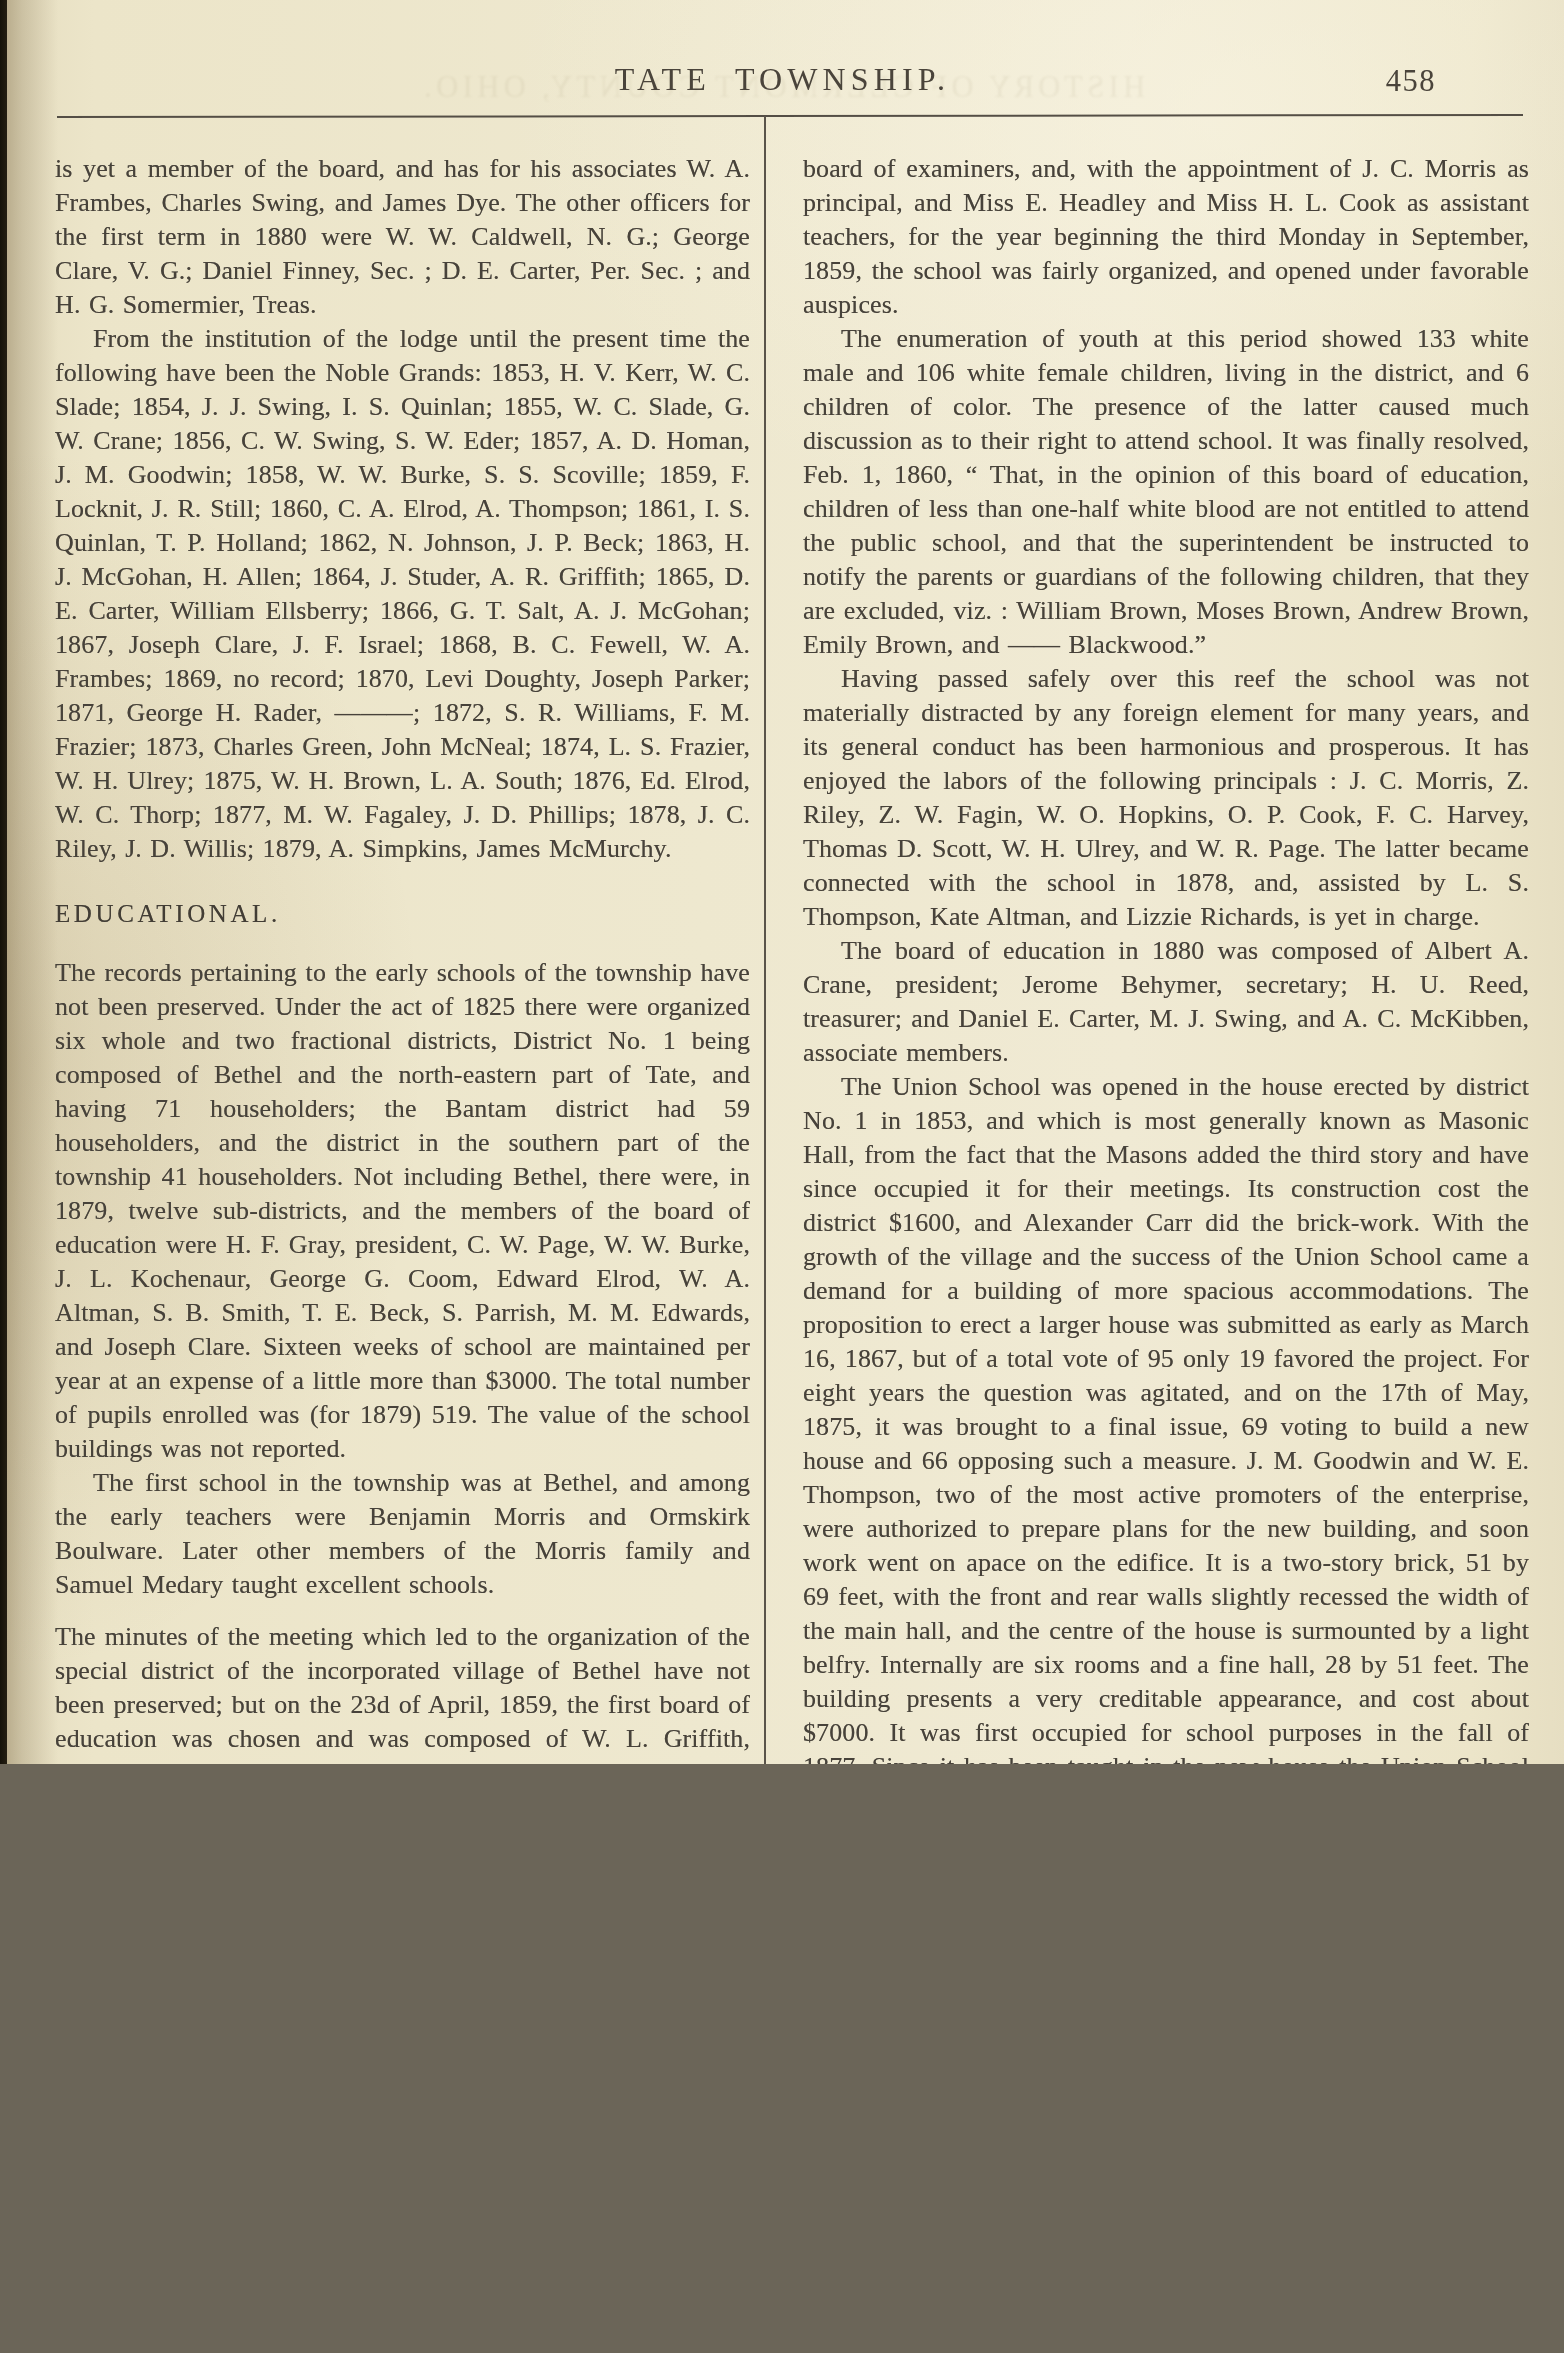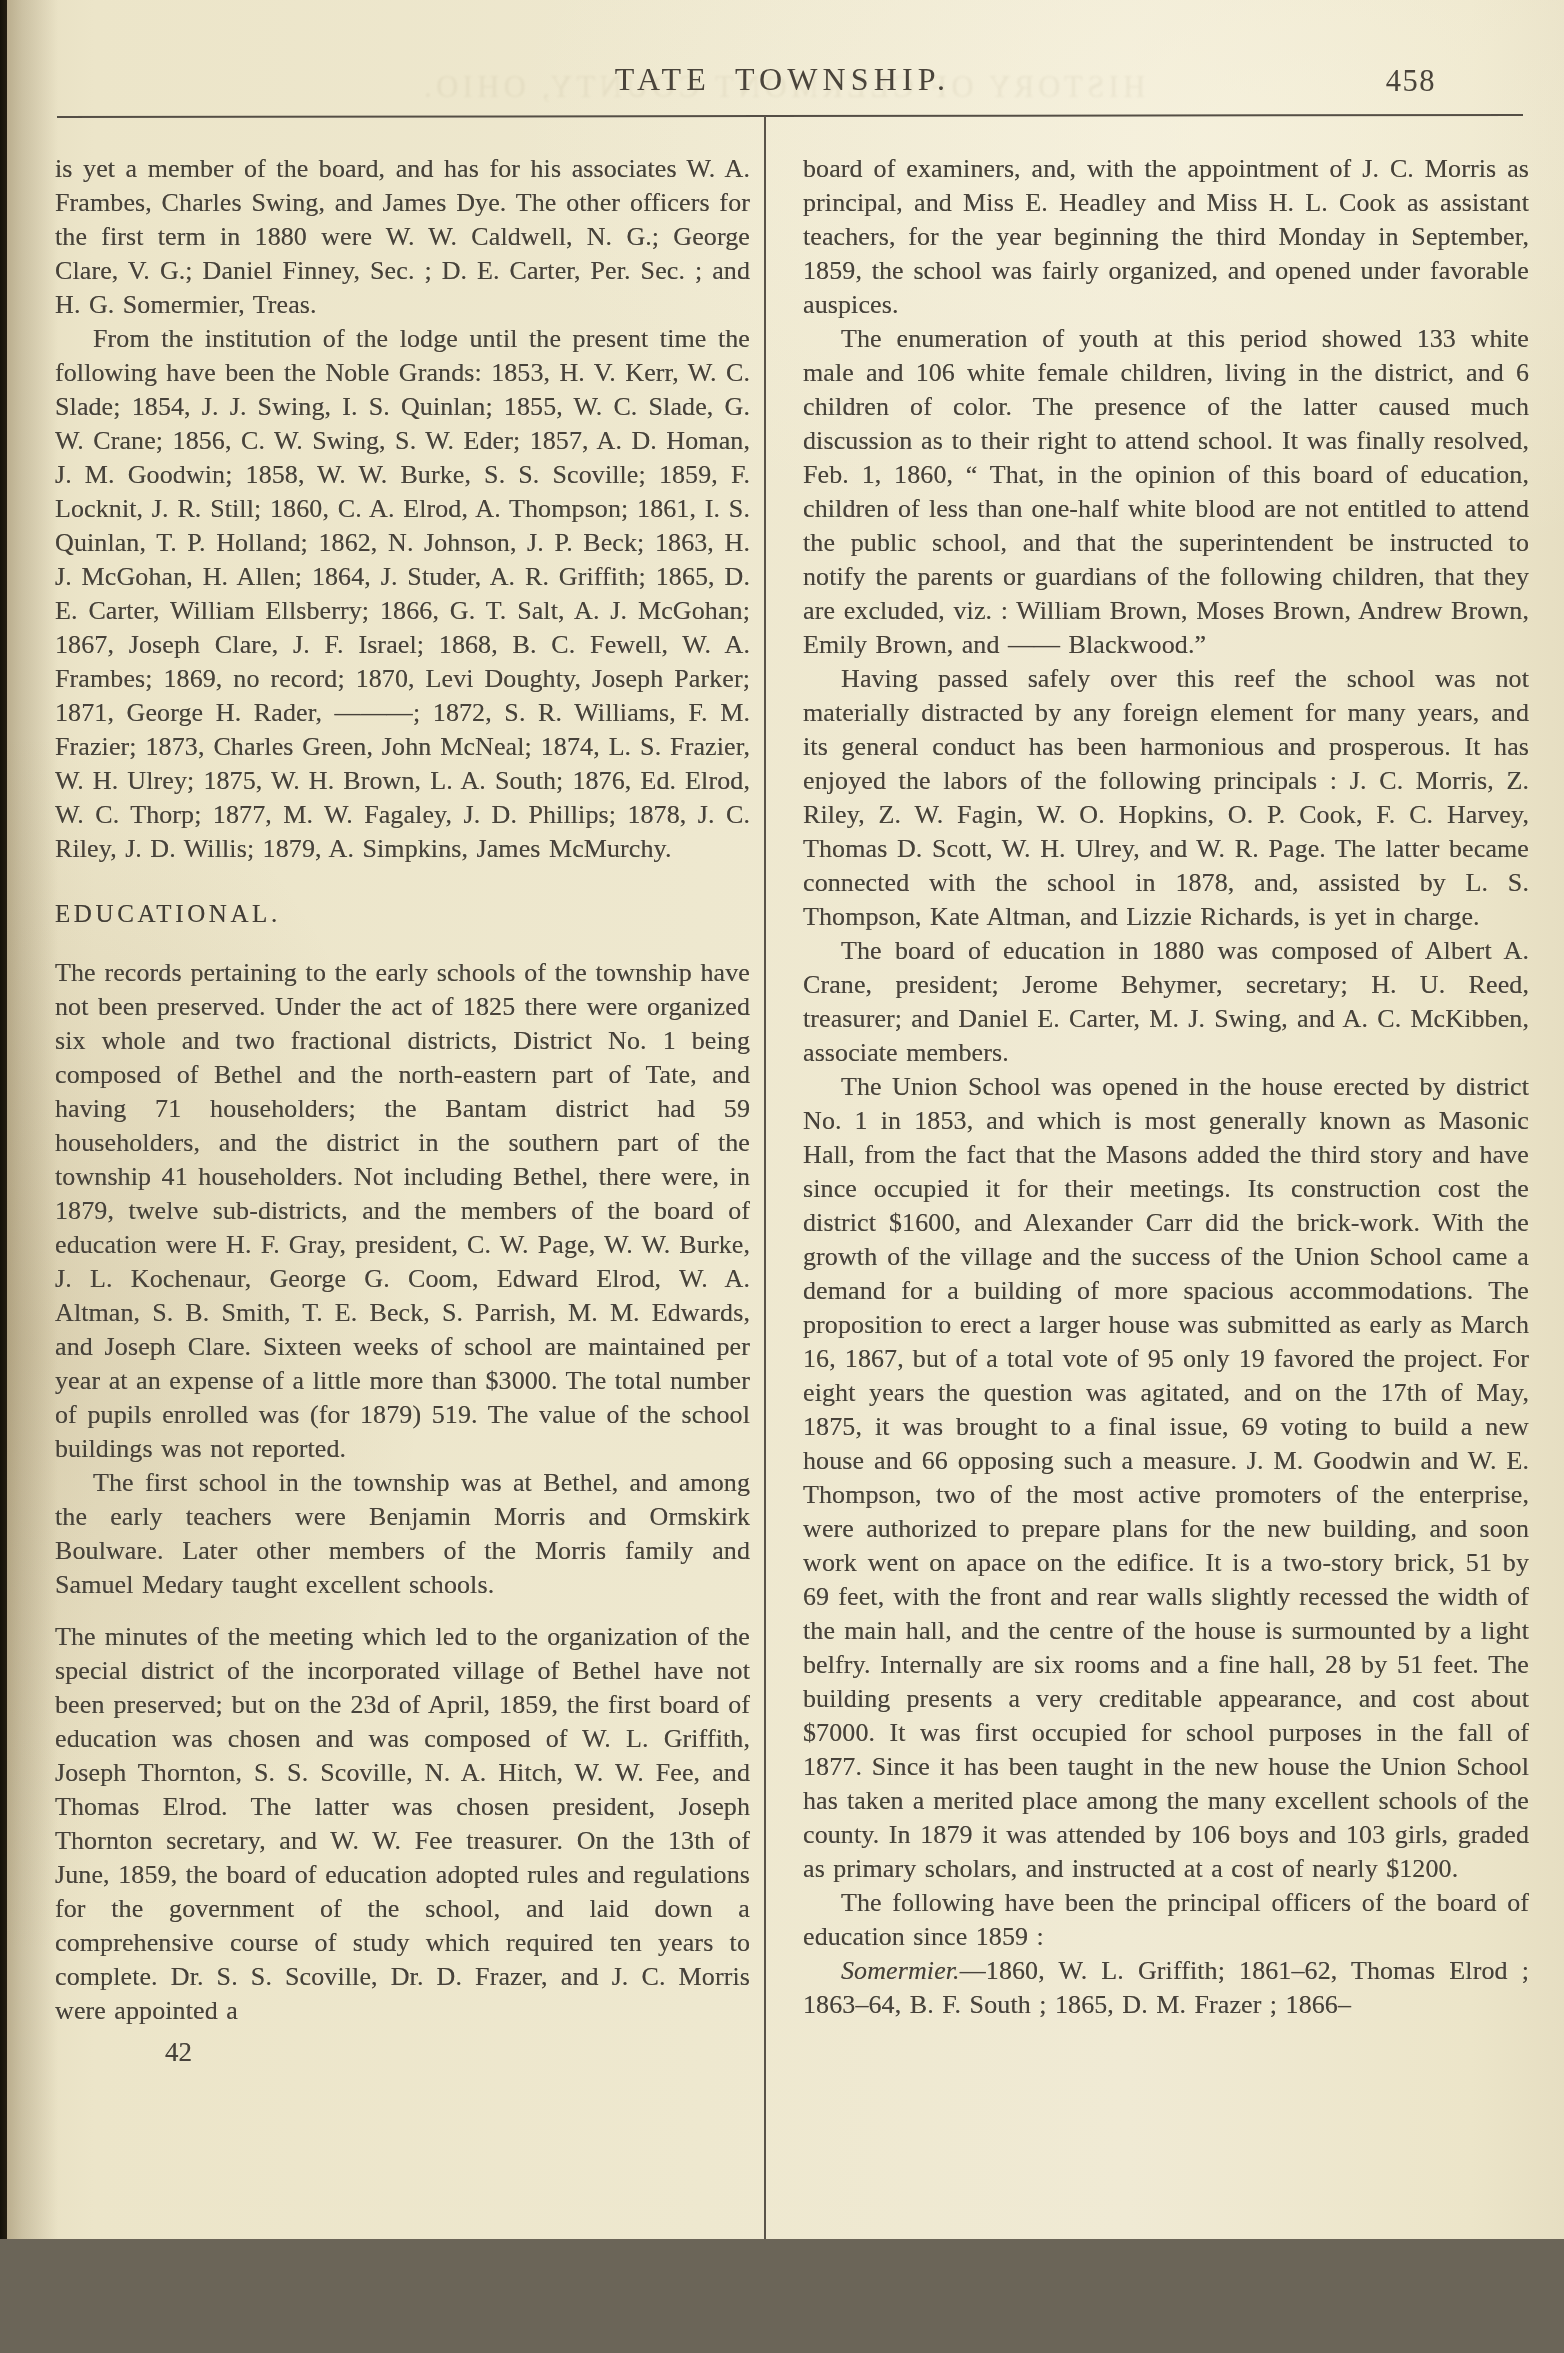--- a/index.html
+++ b/index.html
@@ -1,18 +1,18 @@
 <!DOCTYPE html>
 <html style="font-size:11.6px"><head>
 <meta charset="utf-8">
 <style>
   html,body{margin:0;padding:0;background:#6b6558;}
   .page{
     position:relative;
-    width:1565px;height:2239px;
+    width:1565px;height:1764px;
     overflow:hidden;
     background:
       radial-gradient(ellipse 1017px 654px at 78% 6%, rgba(250,246,228,0.55), rgba(250,246,228,0) 70%),
       radial-gradient(ellipse 654px 1017px at 2% 60%, rgba(140,115,70,0.18), rgba(140,115,70,0) 60%),
       linear-gradient(90deg,#dcd2b2 0px,#e7dfc2 22px,#ece5c9 6%,#eee8cf 45%,#f0ead4 72%,#ece5c9 94%,#e6dec2 100%);
     font-family:"Liberation Serif","DejaVu Serif",serif;
     color:#46413a;
     text-decoration:underline;
   }
   .edge-strip{

